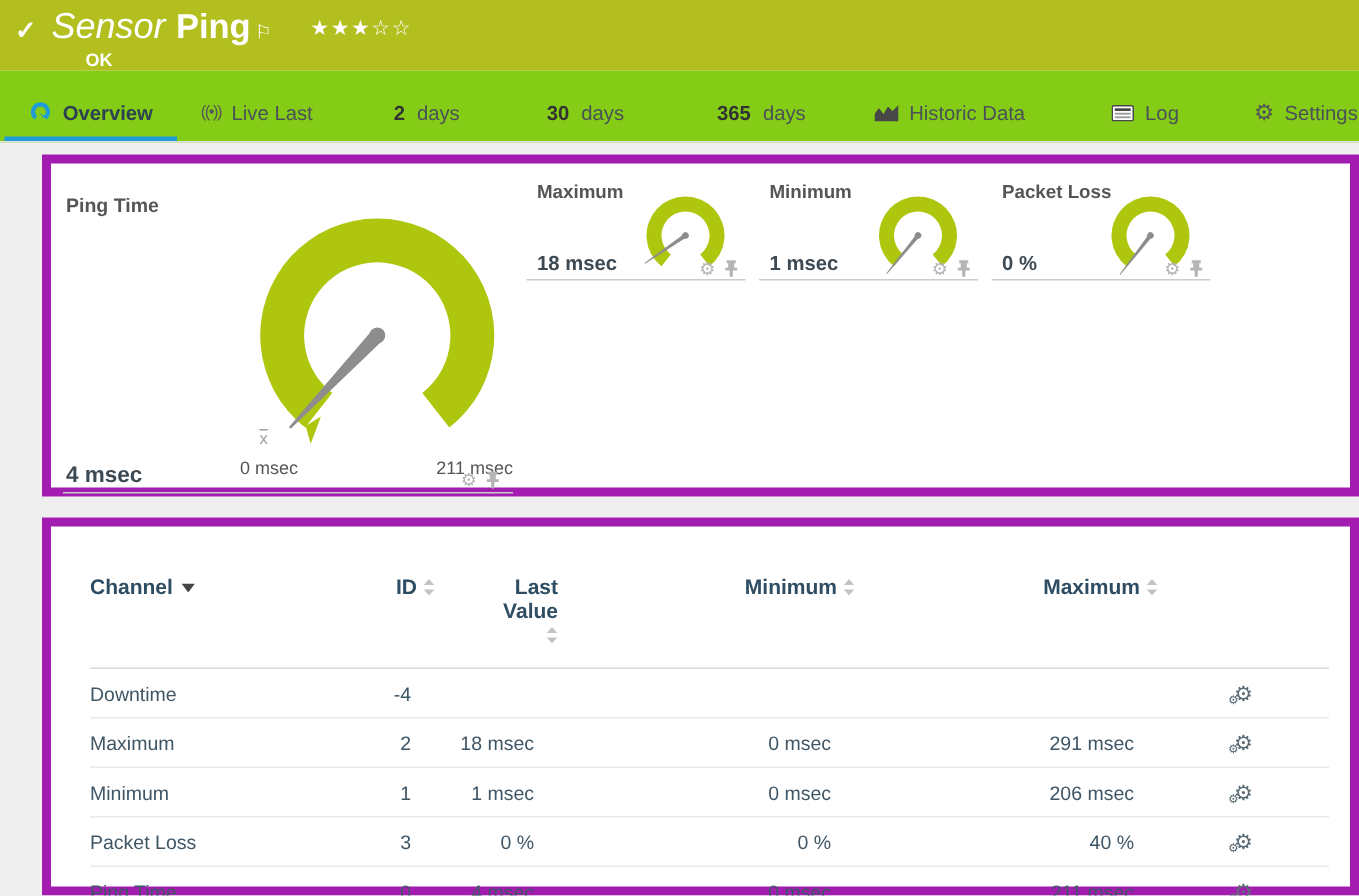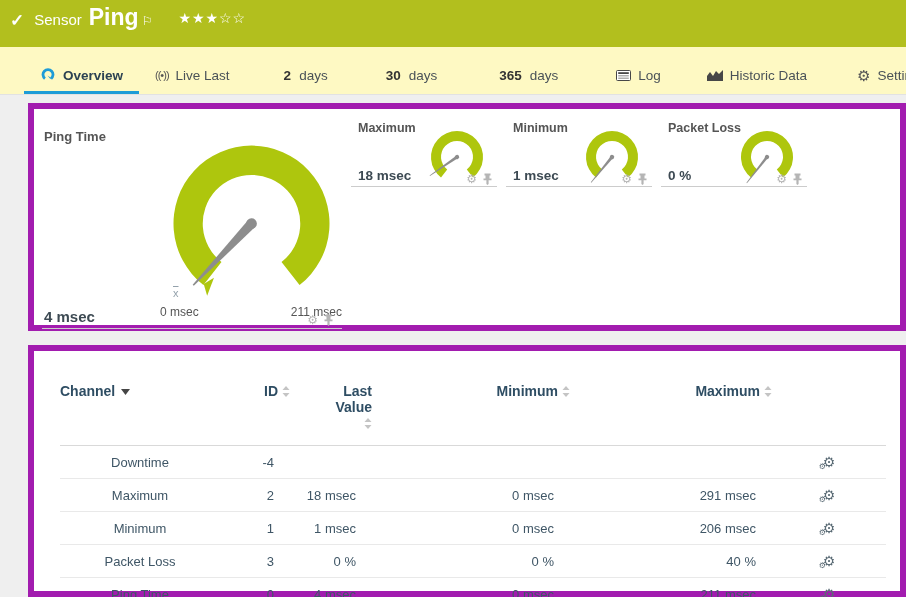--- a/index.html
+++ b/index.html
@@ -2,28 +2,28 @@
 <html><head>
 <meta charset="utf-8">
 <style>
   * { margin:0; padding:0; box-sizing:border-box; }
   html,body { width:906px; height:597px; overflow:hidden; background:#efefef;
     font-family:"Liberation Sans", sans-serif; }
   
   .topbar { height:47px; background:#b2bf1e; color:#fff; position:relative; padding:4px 0 0 10px; }
   .topbar-line1 { display:flex; align-items:baseline; }
   .check-icon { font-size:17px; font-weight:bold; margin-right:10px; position:relative; top:1px; }
-  .sensor-type { font-size:15px; }
+  .sensor-type { font-style:italic; font-size:24px; }
   .sensor-name { font-weight:bold; font-size:23px; margin-left:7px; }
   .flag-icon { font-size:12px; vertical-align:super; margin-left:3px; }
   .star-rating { font-size:14px; margin-left:26px; letter-spacing:1px; position:relative; top:-2px; }
   .status-ok { font-weight:bold; font-size:12px; margin:1px 0 0 47px; }
   
-  .tabbar { height:48px; background:#fef9c3; display:flex; align-items:stretch;
-    padding:0 6px 0 24px; border-bottom:1px solid #e2e2e2; }
+  .tabbar { height:48px; background:#84cc16; display:flex; align-items:stretch;
+    padding:0 6px 0 24px; border-bottom:1px solid #e2e2e2;justify-content:center; }
   .tab { display:flex; align-items:center; gap:7px; padding:12px 16px 0 16px; font-size:13.5px;
     color:#4a5258; cursor:pointer; border-bottom:3px solid transparent; white-space:nowrap; }
   .tab.active { border-bottom-color:#1e9cd7; color:#2c4252; font-weight:bold; }
   .tab .num { font-weight:bold; color:#333; margin-right:1px; }
   .tab-icon { display:inline-flex; align-items:center; color:#555; }
   .broadcast-glyph { font-size:11px; letter-spacing:-1px; color:#555; }
   .gear-glyph { font-size:15px; color:#555; line-height:1; }
   
   .panel { background:#fff; border:6px solid #a21caf; margin-left:28px; }
   .panel-gauges { margin-top:8px; height:228px; position:relative; }
@@ -48,40 +48,41 @@
   .gauge-small .block-icons { right:4px; bottom:1px; }
   
   table { border-collapse:collapse; table-layout:fixed; width:100%; margin-top:26px; }
   col.c-channel{width:160px} col.c-id{width:70px} col.c-last{width:82px}
   col.c-min{width:198px} col.c-max{width:202px} col.c-set{width:114px}
   th { font-size:14px; font-weight:bold; color:#2e4d63; text-align:right; vertical-align:top;
     padding:6px 0 14px 0; border-bottom:1px solid #d9d9d9; }
   th.h-channel { text-align:left; }
   th .hlbl { display:inline; }
   th.h-last .wrap { display:inline-block; width:52px; text-align:right; }
-  td { font-size:13px; color:#3f5666; height:33px; border-bottom:1px solid #e9e9e9;text-align:center; }
+  td { font-size:13px; color:#3f5666; height:33px; border-bottom:1px solid #e9e9e9; }
   td.num { text-align:right; padding-right:16px; }
   td.set { text-align:center; }
   .sort-icon { display:inline-block; margin-left:4px; position:relative; top:1px; }
   .caret-down-icon { display:inline-block; margin-left:6px; position:relative; top:-1px; }
   .channel-gears { position:relative; display:inline-block; color:#5a6b75; cursor:pointer; }
   .channel-gears .g1 { font-size:14px; line-height:1; }
   .channel-gears .g2 { font-size:8px; position:absolute; left:-4px; bottom:-1px; }
 </style>
 </head>
 <body>
 
 <div class="topbar">
   <div class="topbar-line1">
     <span class="check-icon">✓</span>
     <span class="sensor-type">Sensor</span>
     <span class="sensor-name">Ping</span>
     <span class="flag-icon">⚐</span>
     <span class="star-rating">★★★☆☆</span>
   </div>
+  <div class="status-ok">OK</div>
 </div>
 
 <div class="tabbar">
   <div class="tab active">
     <span class="tab-icon">
       <svg width="16" height="16" viewBox="0 0 20 20">
           <path d="M5.1 15.8 A8 8 0 1 1 14.9 15.8 L12.8 13 A4.5 4.5 0 1 0 7.2 13 Z" fill="#1e9cd7"></path>
           <path d="M9.2 10.5 L14.2 13.6 L13 14.9 Z" fill="#1e9cd7"></path>
         </svg>
     </span>
@@ -95,39 +96,39 @@
     <span class="num">2</span>
     <span>days</span>
   </div>
   <div class="tab" style="margin-left:26px;">
     <span class="num">30</span>
     <span>days</span>
   </div>
   <div class="tab" style="margin-left:30px;">
     <span class="num">365</span>
     <span>days</span>
+  </div>
+  <div class="tab" style="margin-left:14px;">
+    <span class="tab-icon">
+      <svg width="16" height="12" viewBox="0 0 16 12">
+          <path d="M0 12 V7 L3 3 L6 7 L9 2 L12 5 L16 1 V12 Z" fill="#474747"></path>
+        </svg>
+    </span>
+    <span>Historic Data</span>
   </div>
   <div class="tab" style="margin-left:26px;">
     <span class="tab-icon">
       <svg width="15" height="11" viewBox="0 0 15 11">
           <rect x="0.5" y="0.5" width="14" height="10" rx="1" fill="#fff" stroke="#474747"></rect>
           <rect x="2.2" y="2.2" width="10.6" height="1.8" fill="#474747"></rect>
           <rect x="2.2" y="5.2" width="10.6" height="1.2" fill="#9a9a9a"></rect>
           <rect x="2.2" y="7.6" width="10.6" height="1.2" fill="#9a9a9a"></rect>
         </svg>
     </span>
     <span>Log</span>
-  </div>
-  <div class="tab" style="margin-left:14px;">
-    <span class="tab-icon">
-      <svg width="16" height="12" viewBox="0 0 16 12">
-          <path d="M0 12 V7 L3 3 L6 7 L9 2 L12 5 L16 1 V12 Z" fill="#474747"></path>
-        </svg>
-    </span>
-    <span>Historic Data</span>
   </div>
   <div class="tab" style="margin-left:18px;">
     <span class="tab-icon gear-glyph">⚙</span>
     <span>Settings</span>
   </div>
 </div>
 
 <div class="panel panel-gauges">
 
   <div class="gauge-main">

